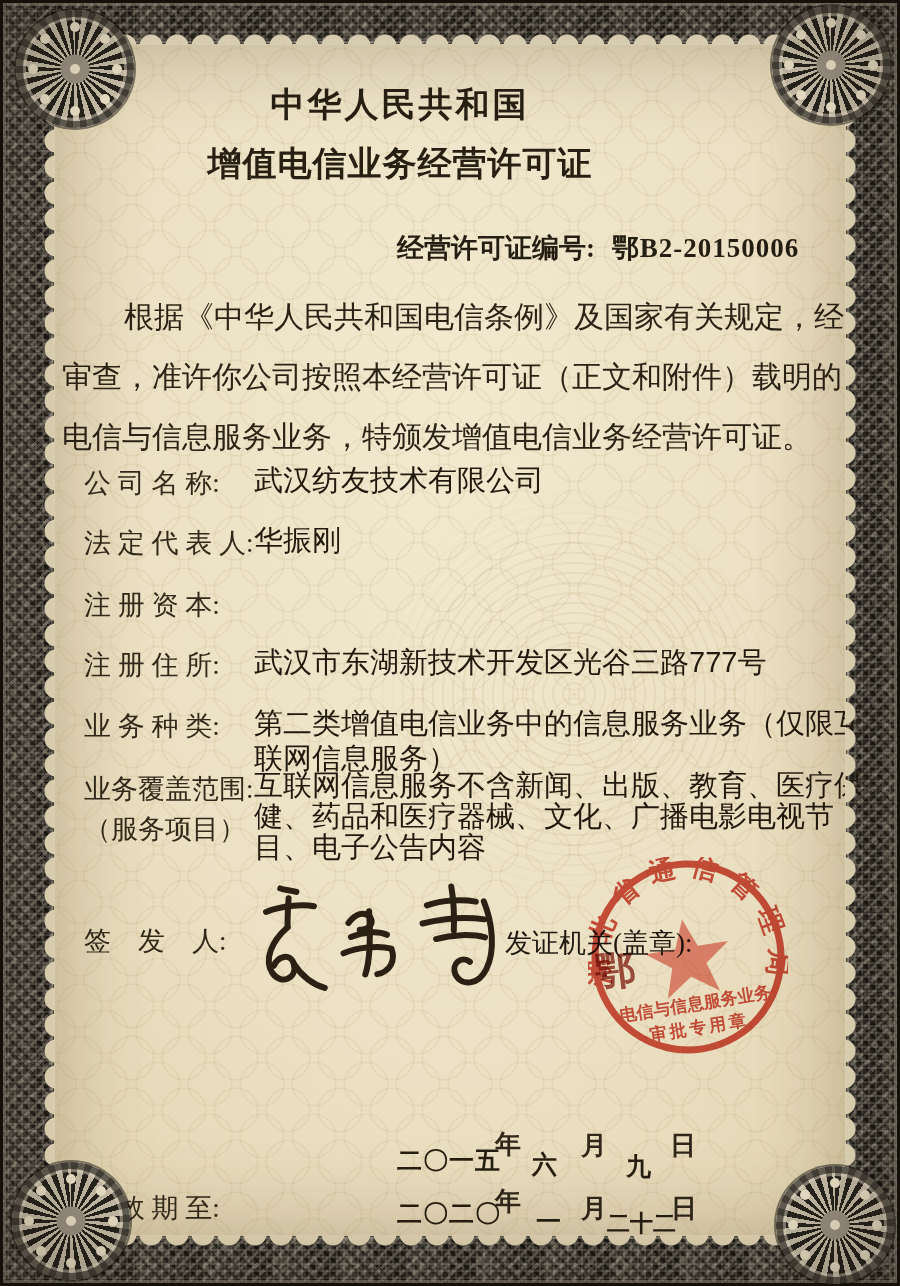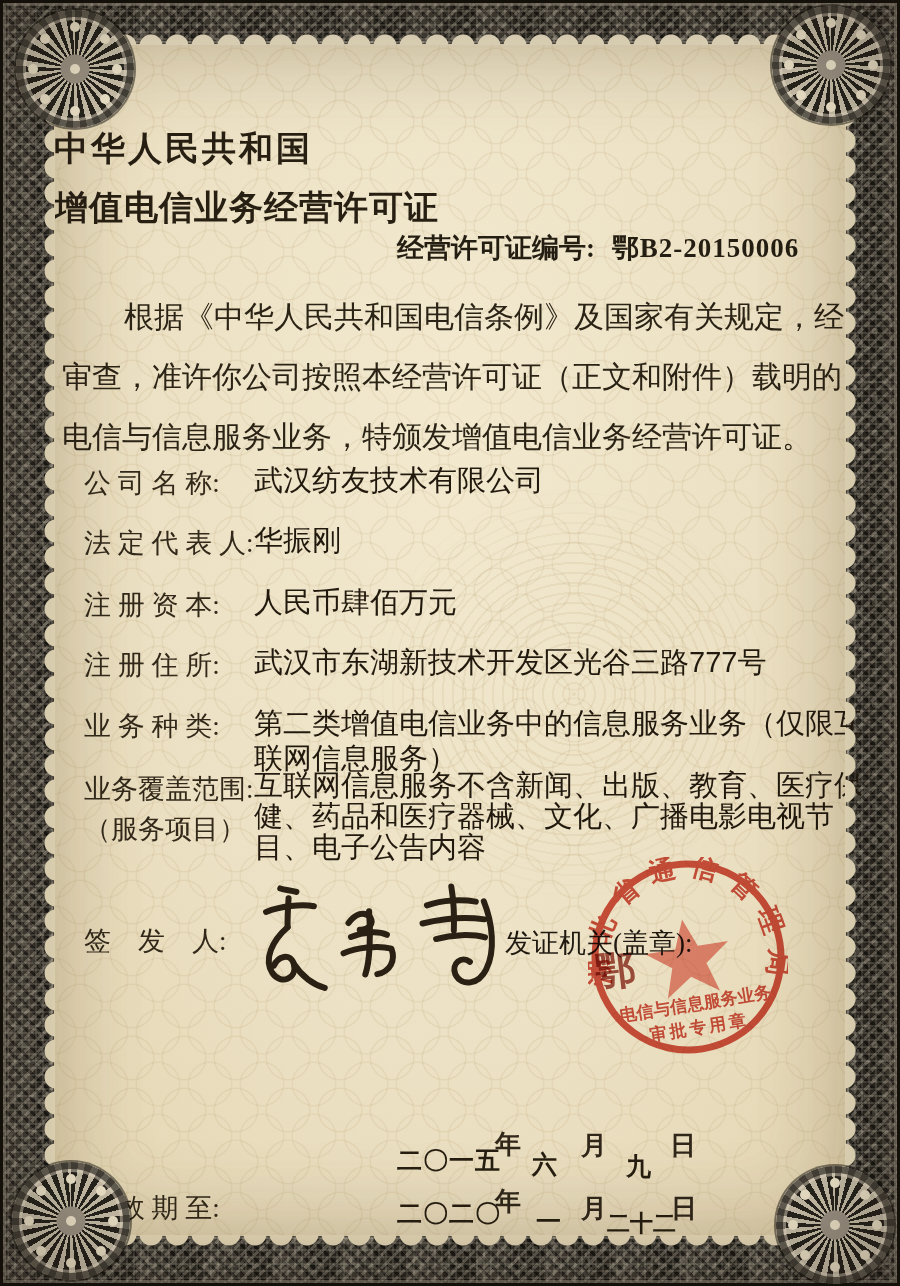--- a/index.html
+++ b/index.html
@@ -53,21 +53,21 @@
     background:#ece2c8;box-shadow:42px 0 0 #ece2c8,-42px 0 0 #ece2c8,0 42px 0 #ece2c8,0 -42px 0 #ece2c8,
     30px 30px 0 #ece2c8,-30px 30px 0 #ece2c8,30px -30px 0 #ece2c8,-30px -30px 0 #ece2c8;}
   .rosette.tl{left:16px;top:10px;}
   .rosette.tr{right:10px;top:6px;}
   .rosette.bl{left:12px;bottom:6px;}
   .rosette.br{right:6px;bottom:2px;}
   .vignette{position:absolute;inset:0;z-index:9;pointer-events:none;
     box-shadow:inset 0 0 130px rgba(25,16,4,.38), inset 0 0 18px rgba(25,16,4,.25);}
   
   .paper *{position:absolute;margin:0;}
-  .titleBlock{left:0;top:38px;width:692px;text-align:left;color:#281f13;margin-top:44px;}
+  .titleBlock{left:0;top:38px;width:692px;text-align:center;color:#281f13;}
   .titleBlock div{position:static;}
   .t1{font-size:34px;font-weight:bold;letter-spacing:3px;}
   .t2{font-size:34px;font-weight:bold;letter-spacing:1px;margin-top:13px;}
   .licRow{left:343px;top:186px;white-space:nowrap;font-weight:bold;color:#241d12;font-size:27px;}
   .licRow span{position:static;}
   .licRow .v{margin-left:10px;letter-spacing:1px;}
   .preamble{left:8px;top:243px;width:786px;color:#2b2315;font-size:30px;line-height:60px;}
   .preamble div{position:static;white-space:nowrap;}
   .preamble .ind{text-indent:62px;}
   .fieldLabel{left:30px;width:185px;font-size:27px;color:#32291a;white-space:nowrap;}
@@ -116,21 +116,20 @@
       <div>电信与信息服务业务，特颁发增值电信业务经营许可证。</div>
     </div>
 
     <div class="fieldLabel" style="top:421px">公 司 名 称:</div>
     <div class="fieldVal" style="top:419px">武汉纺友技术有限公司</div>
 
     <div class="fieldLabel" style="top:481px">法 定 代 表 人:</div>
     <div class="fieldVal" style="top:479px">华振刚</div>
 
     <div class="fieldLabel" style="top:543px">注 册 资 本:</div>
-    <div class="fieldVal" style="top:541px">人民币肆佰万元</div>
 
     <div class="fieldLabel" style="top:603px">注 册 住 所:</div>
     <div class="fieldVal" style="top:601px">武汉市东湖新技术开发区光谷三路777号</div>
 
     <div class="fieldLabel" style="top:664px">业 务 种 类:</div>
     <div class="fieldVal" style="top:662px">第二类增值电信业务中的信息服务业务（仅限互联网信息服务）</div>
 
     <div class="fieldLabel" style="top:727px">
       <span style="position:static">业务覆盖范围:</span>
       <span class="lbl2" style="position:static">（服务项目）</span>

